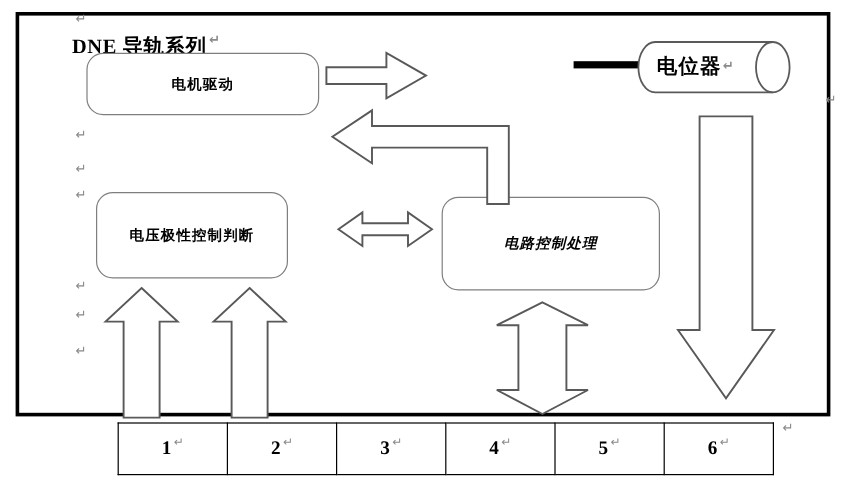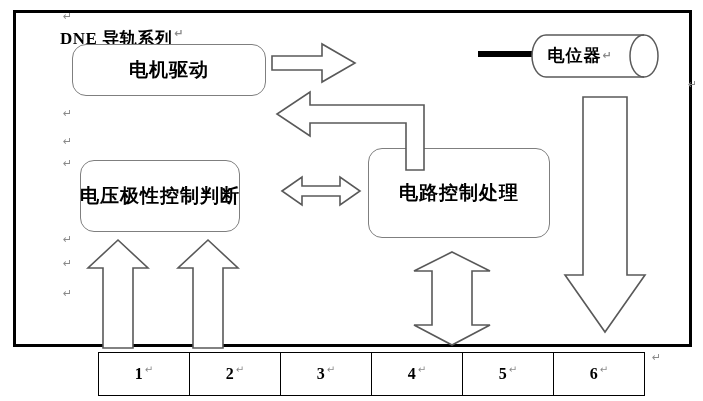--- a/index.html
+++ b/index.html
@@ -54,29 +54,29 @@
     border: 1.6px solid #7f7f7f;
     border-radius: 14px;
     background: #ffffff;
     display: flex;
     align-items: center;
     justify-content: center;
     box-sizing: border-box;
   }
   .rbox .rbox-label {
     font-family: "Liberation Serif", "DejaVu Serif", serif;
-    font-size: 19px;
+    font-size: 12px;
     font-weight: bold;
     color: #000000;
     letter-spacing: 1px;
     white-space: nowrap;
   }
   #box-motor-drive { left: 72px;  top: 44px;  width: 194px; height: 52px; }
   #box-voltage     { left: 80px;  top: 160px; width: 160px; height: 72px; }
-  #box-circuit     { left: 368px; top: 148px; width: 182px; height: 90px; }
+  #box-circuit     { left: 368px; top: 164px; width: 182px; height: 78px; font-style: italic; }
 
   
   .cylinder {
     position: absolute;
   }
   .cylinder svg { display: block; overflow: visible; }
   .cyl-label {
     position: absolute;
     font-family: "Liberation Serif", "DejaVu Serif", serif;
     font-size: 17px;

